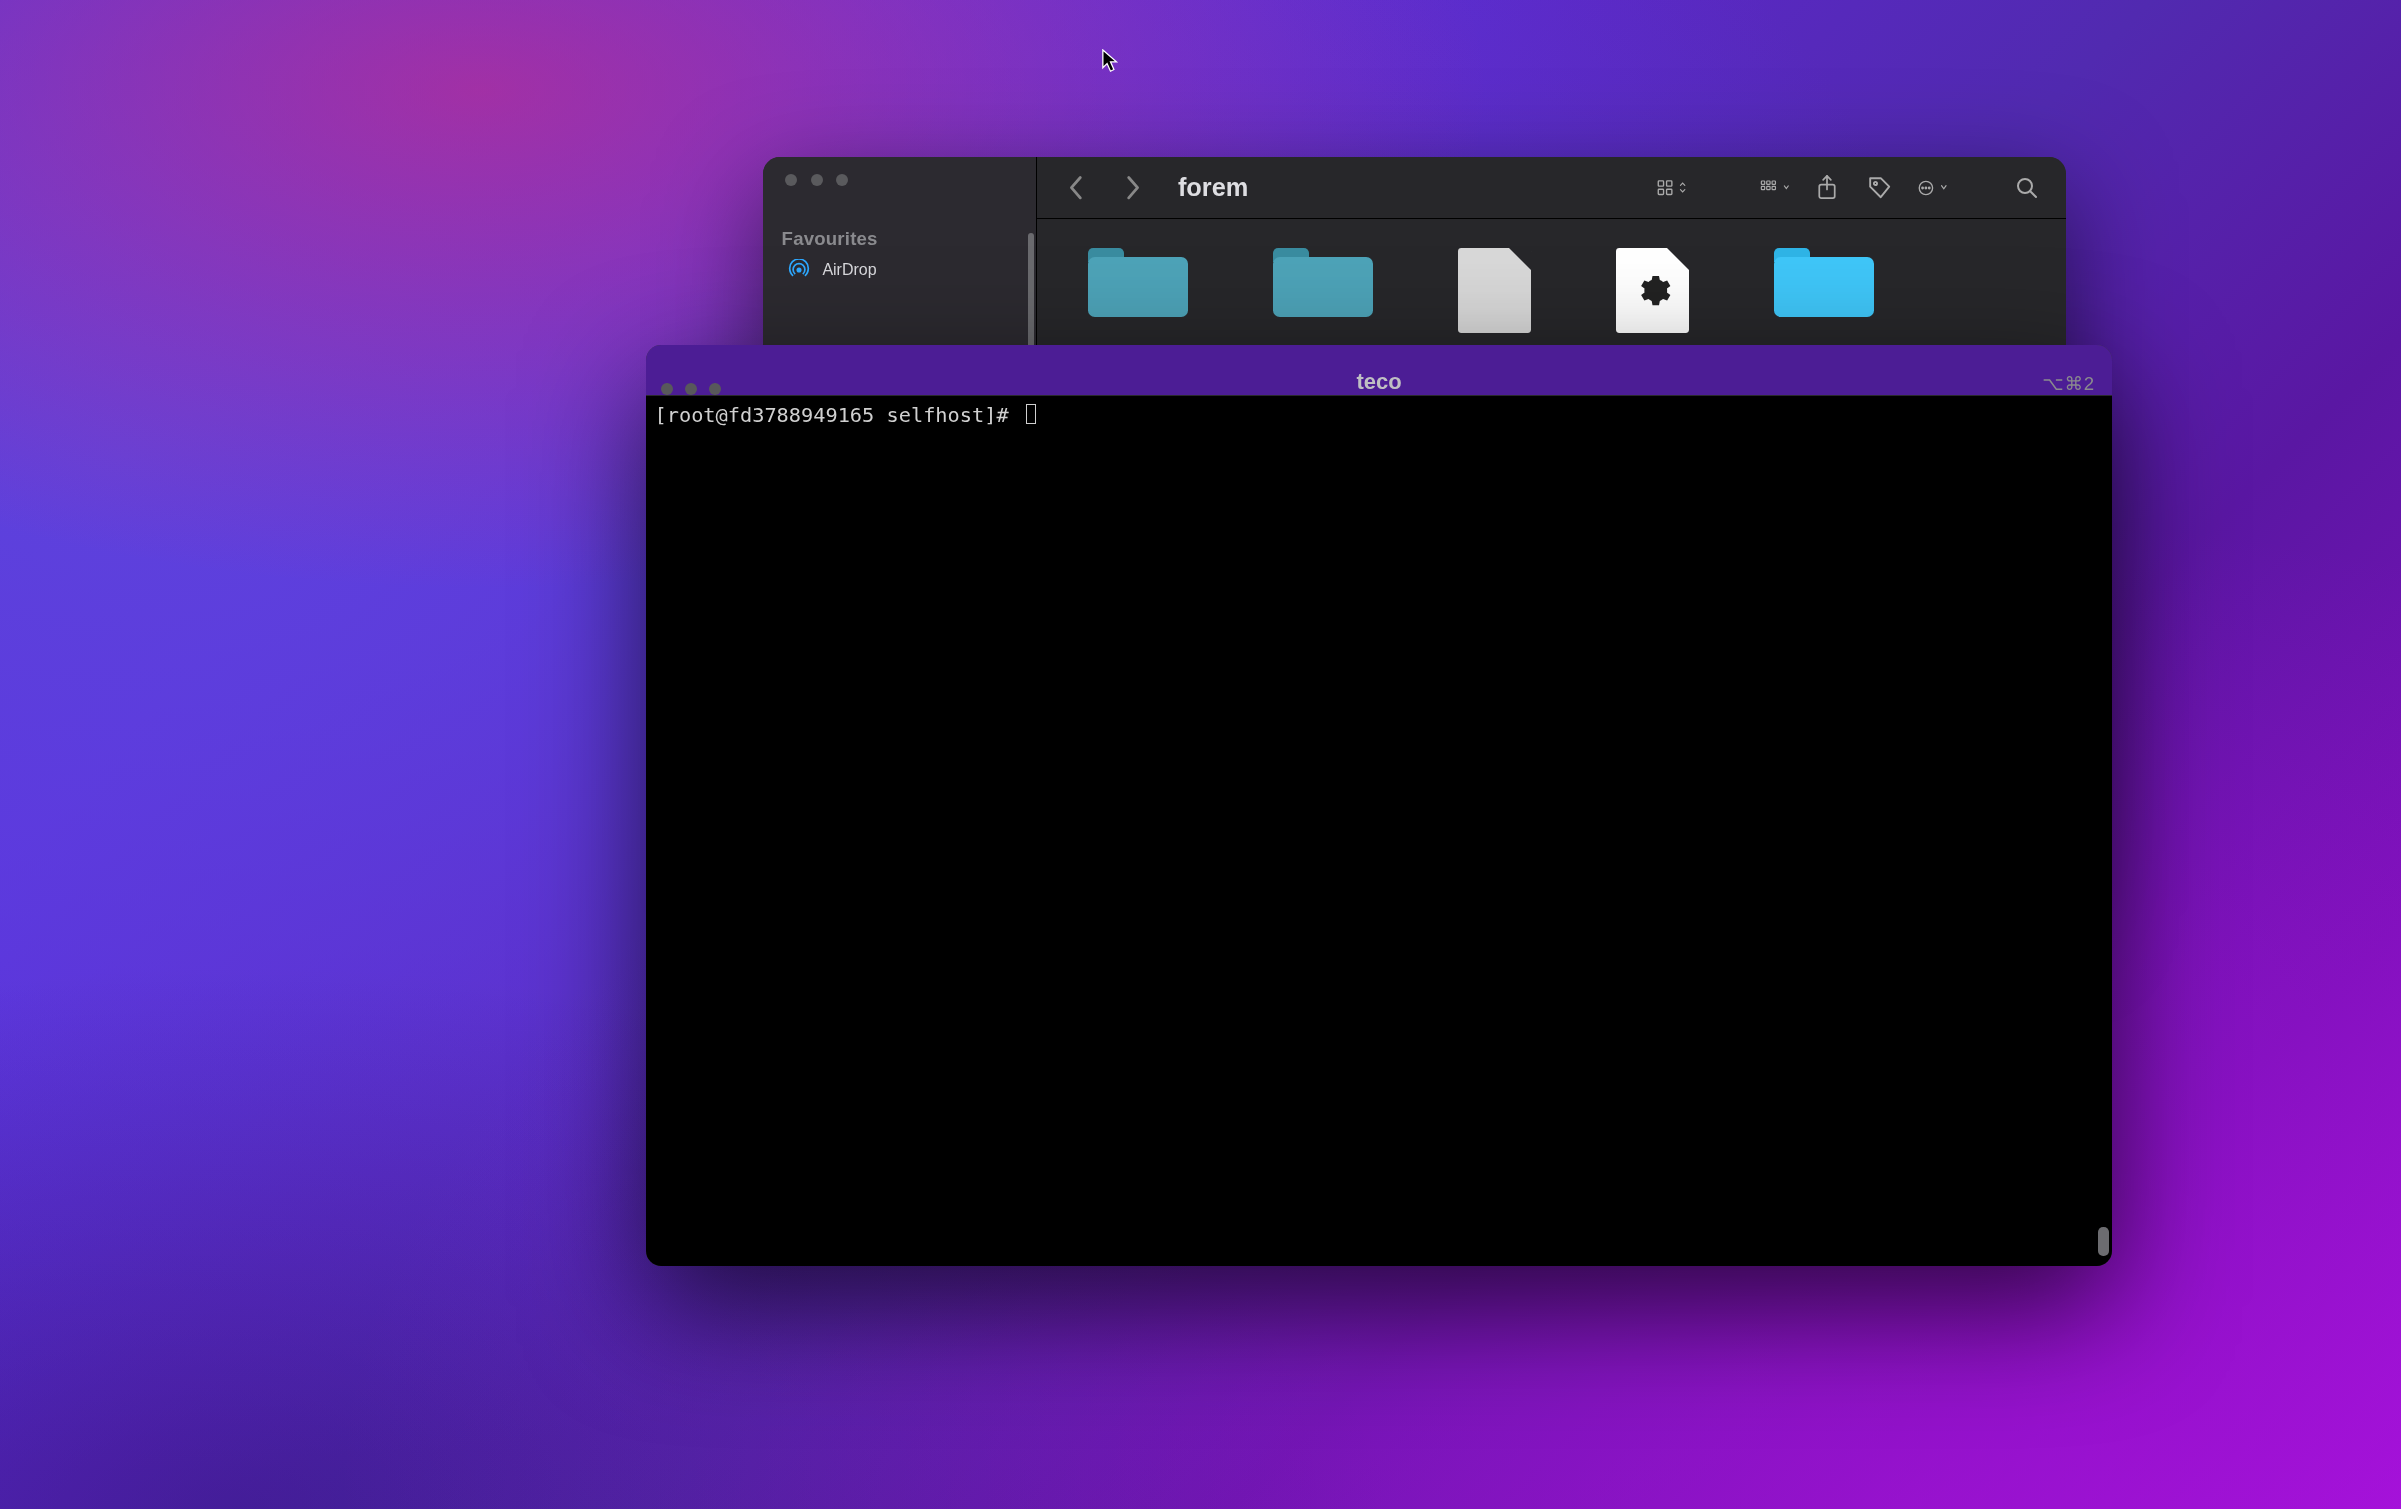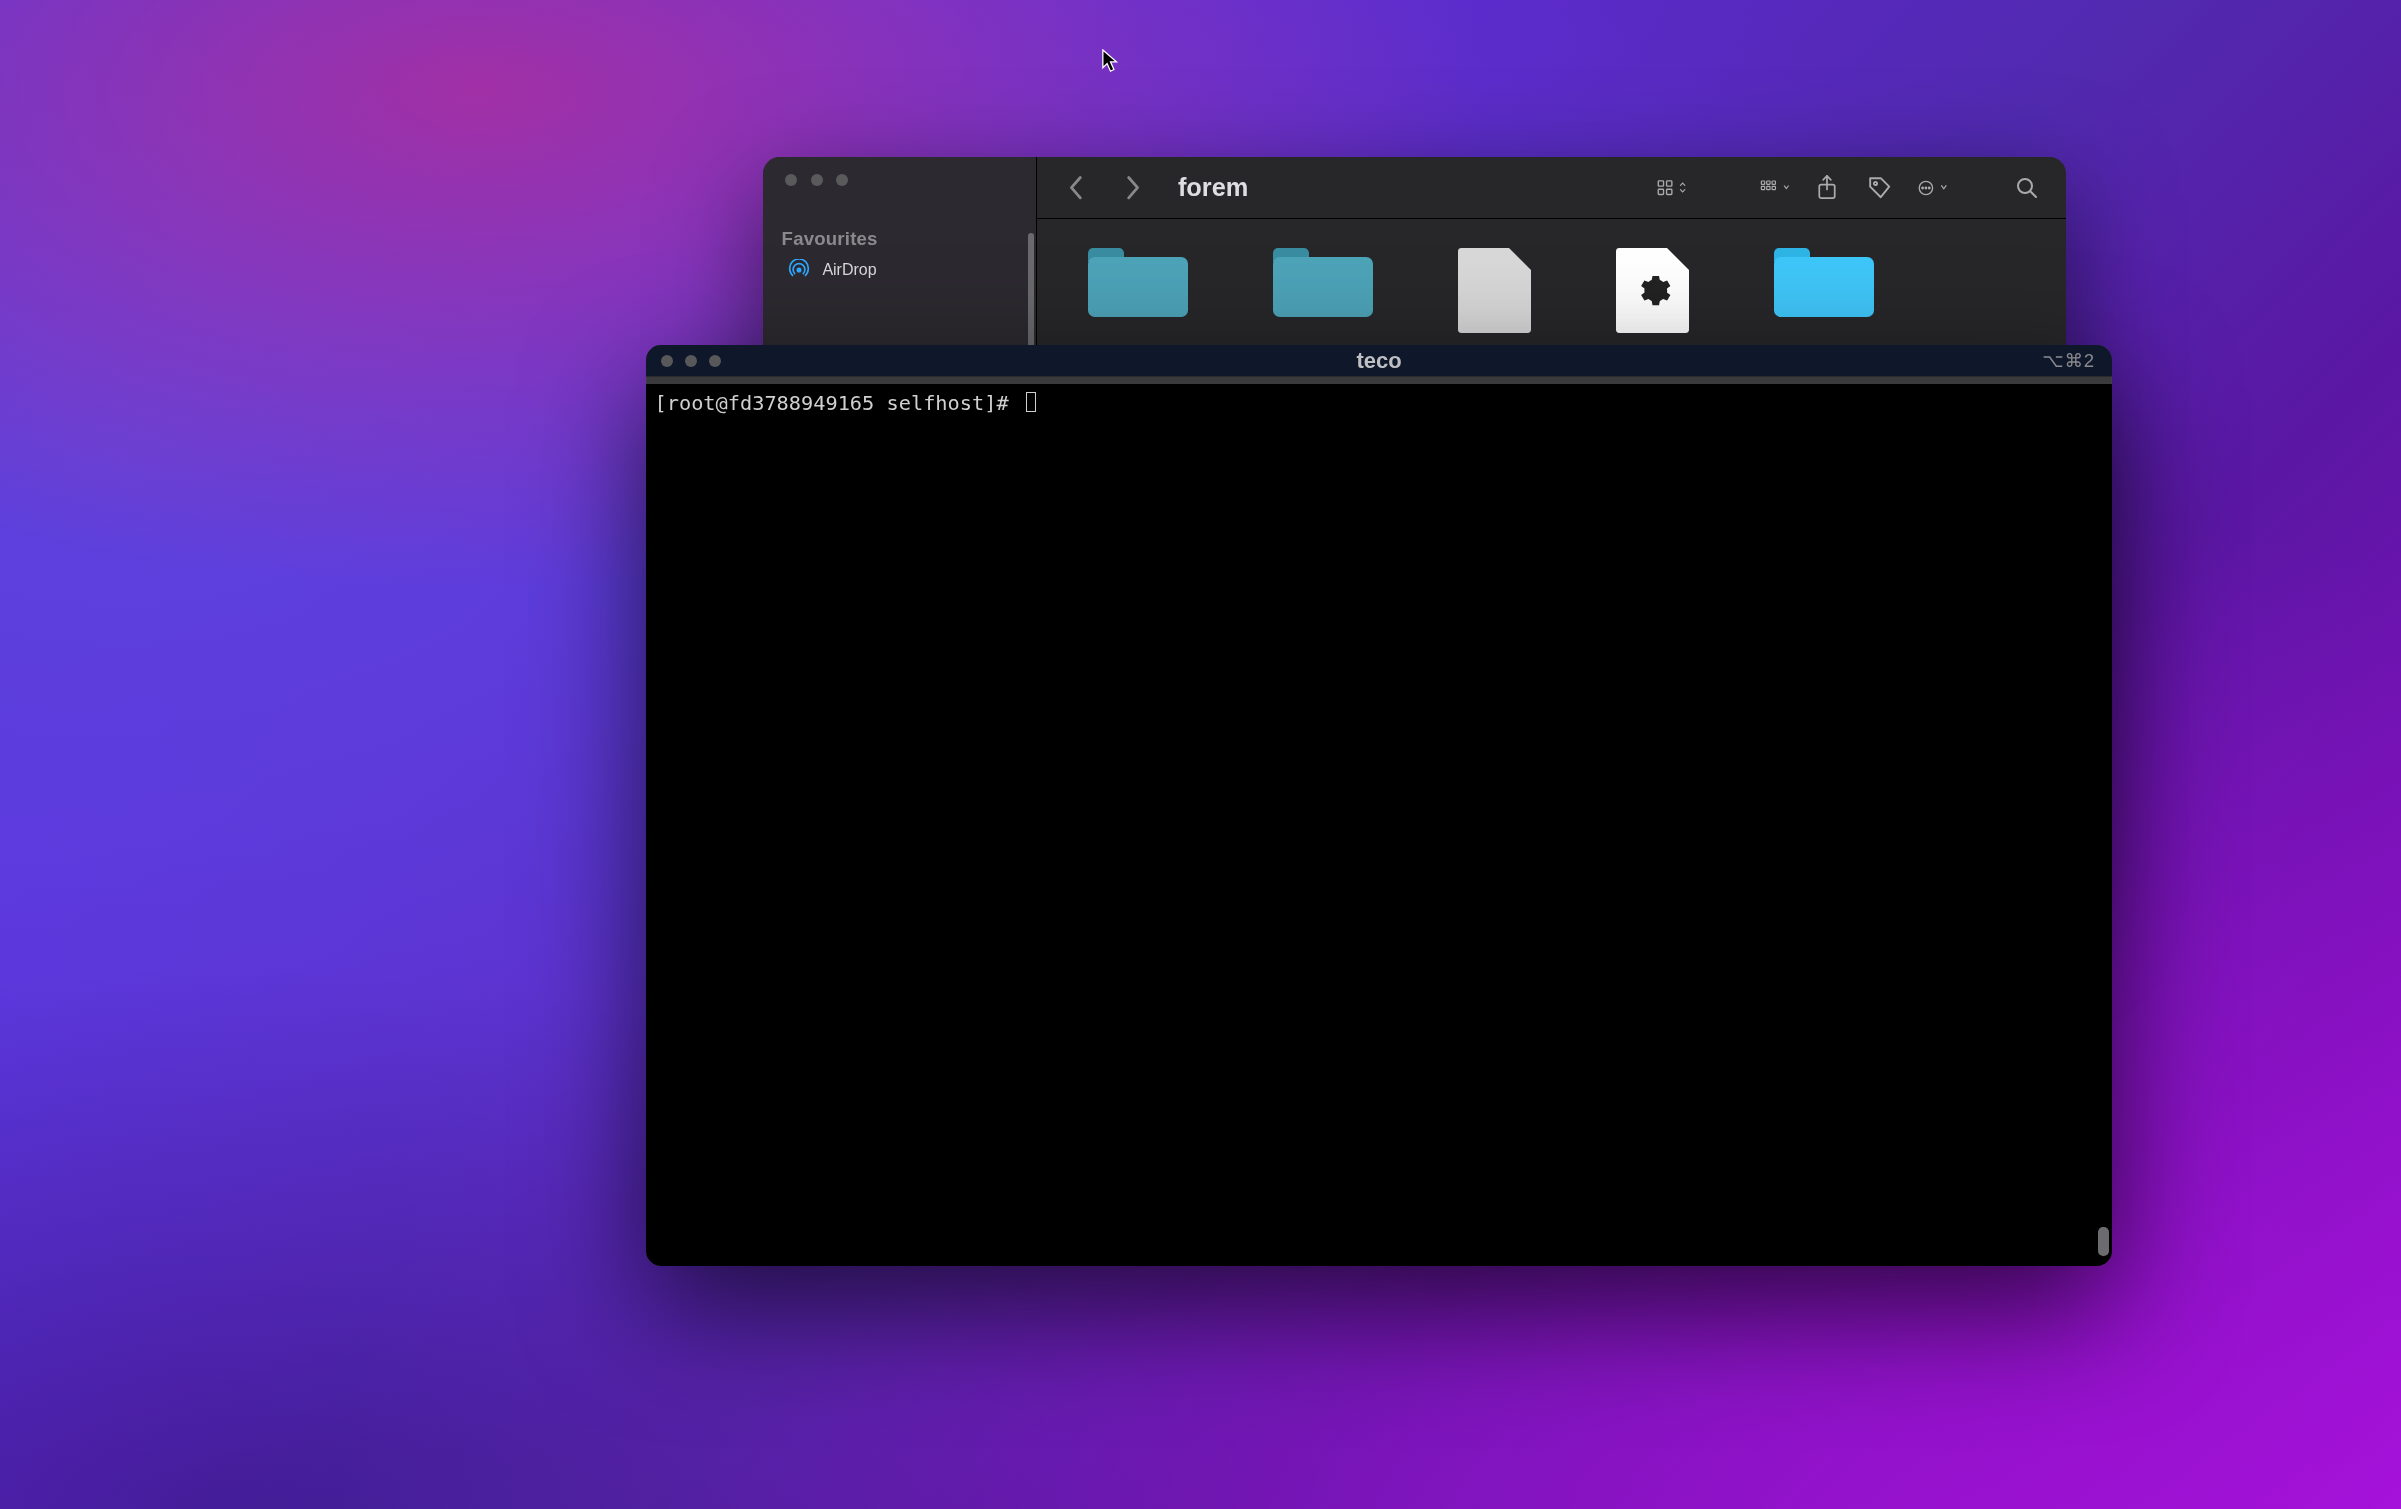--- a/index.html
+++ b/index.html
@@ -101,32 +101,32 @@
   
   .terminal {
     position:absolute;
     border-radius:15.2px;
     background:#3a3a3c;
     box-shadow: 0 42px 118px rgba(0,0,0,0.65), 0 0 0 0.8px rgba(255,255,255,0.04) inset;
     display:flex; flex-direction:column;
     overflow:hidden;
   }
   .term-titlebar {
-    height:32px; display:flex; align-items:center; position:relative;
-    background:#0f172a;
+    height:51px; display:flex; align-items:flex-end; position:relative;
+    background:#4c1d95;
     border-bottom:0.8px solid #2a2a2c;
   }
   .term-traffic { position:absolute; left:15.2px; display:flex; gap:12px; }
   .ttl { width:12px; height:12px; border-radius:50%; background:#58585b; }
   .term-title { flex:1; text-align:center; color:#bfbfc3; font-size:22px; font-weight:600; }
   .term-indicator { position:absolute; right:17px; color:#8a8a8e; font-size:18.6px; letter-spacing:0.8px; }
   .term-body {
     flex:1; background:#000; color:#d0d0d0;
     font-family: "Menlo","Consolas",monospace; font-size:20.3px;
-    padding:6.8px 8.5px; position:relative;margin-top:7px;
+    padding:6.8px 8.5px; position:relative;
   }
   .prompt-line { white-space:pre; }
   .term-cursor {
     display:inline-block; width:10.2px; height:20.3px;
     border:1.7px solid #d0d0d0; vertical-align:-2.5px; margin-left:5.1px;
   }
   .term-scroll { position:absolute; right:3.4px; bottom:10.2px; width:10.2px; height:29px; background:#6c6c70; border-radius:5.1px; }
 </style>
 </head>
 <body>

